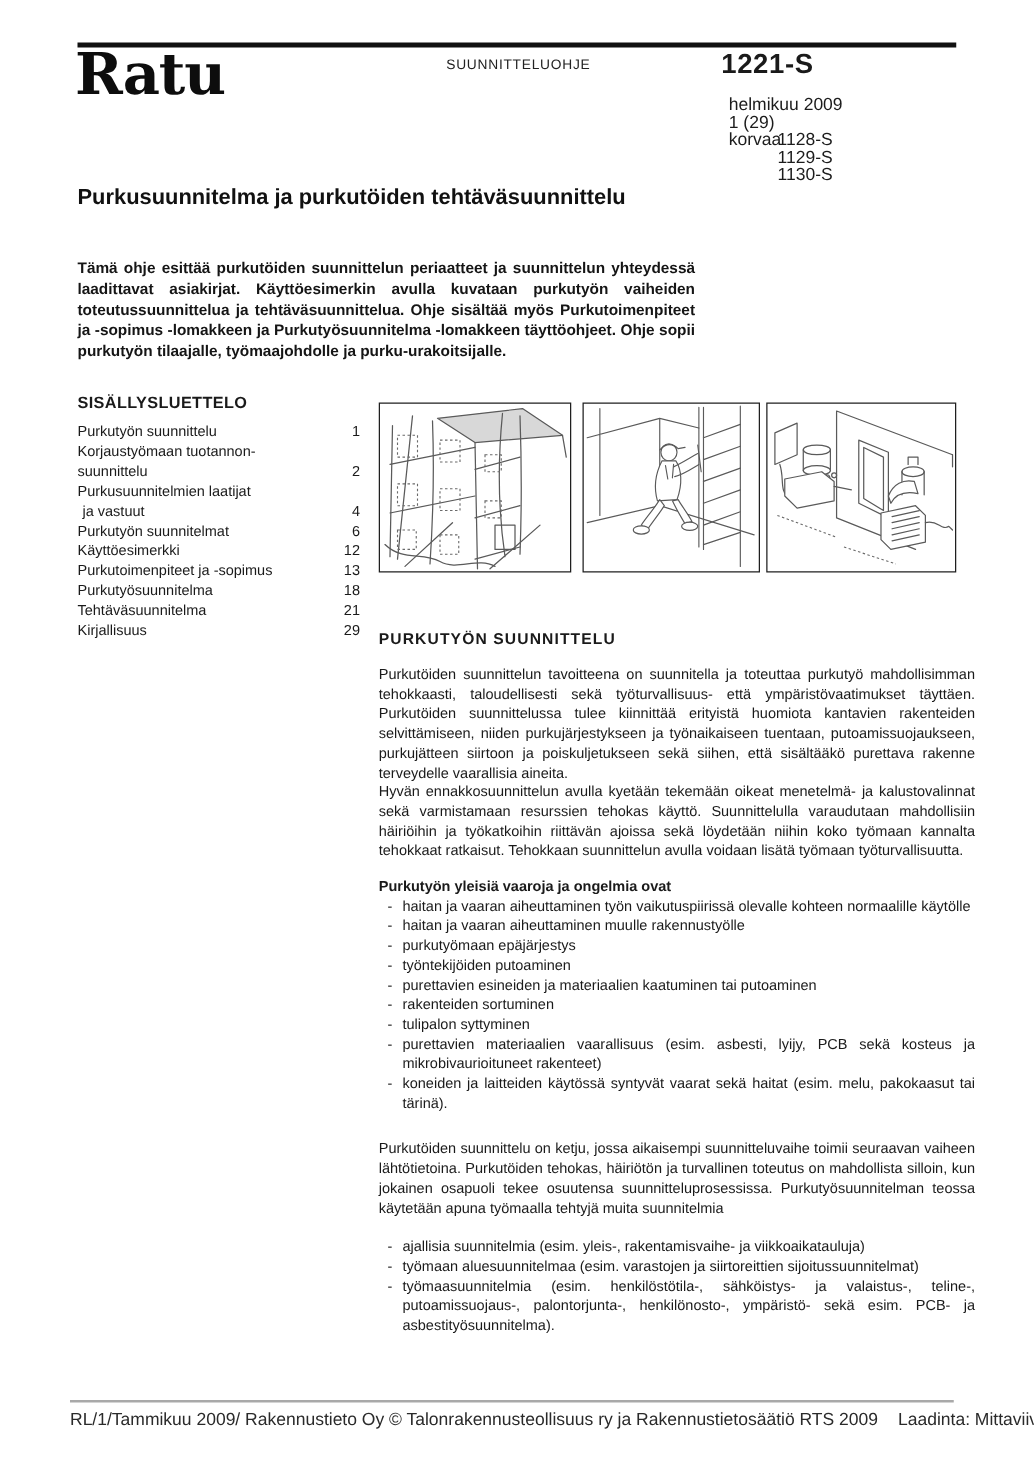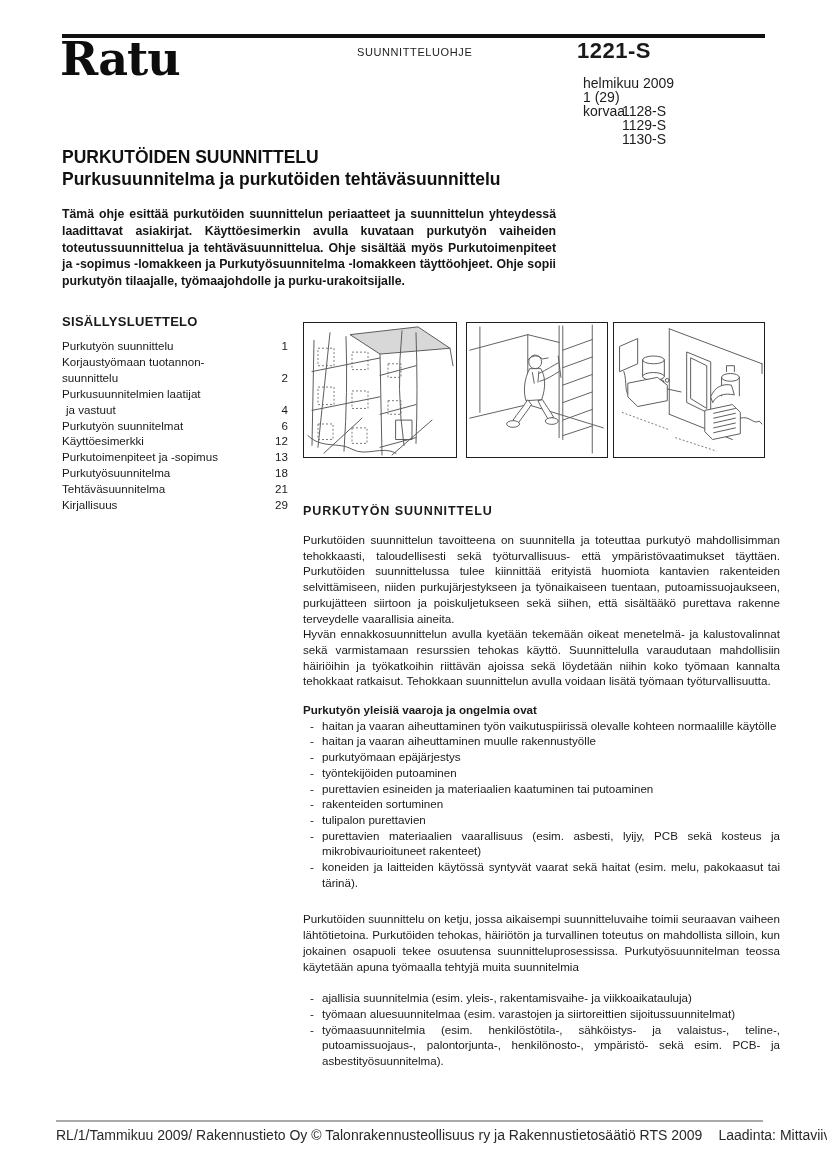--- a/index.html
+++ b/index.html
@@ -72,21 +72,20 @@
     <span></span>
     <span>1129-S</span>
   </div>
   <div class="korvaa-row">
     <span></span>
     <span>1130-S</span>
   </div>
 </div>
 
 <div class="abs title-block">
-  <div>PURKUTÖIDEN SUUNNITTELU</div>
   <div>Purkusuunnitelma ja purkutöiden tehtäväsuunnittelu</div>
 </div>
 
 <div class="abs intro">Tämä ohje esittää purkutöiden suunnittelun periaatteet ja suunnittelun yhteydessä laadittavat asiakirjat. Käyttöesimerkin avulla kuvataan purkutyön vaiheiden toteutussuunnittelua ja tehtäväsuunnittelua. Ohje sisältää myös Purkutoimenpiteet ja -sopimus -lomakkeen ja Purkutyösuunnitelma -lomakkeen täyttöohjeet. Ohje sopii purkutyön tilaajalle, työmaajohdolle ja purku-urakoitsijalle.</div>
 
 <div class="abs toc">
   <div class="toc-heading">SISÄLLYSLUETTELO</div>
   <div class="toc-row">
       <span class="toc-label">Purkutyön suunnittelu</span>
       <span class="toc-page">1</span>
@@ -217,21 +216,21 @@
     <li>
         <span class="dash">-</span>
         <span class="li-text">purettavien esineiden ja materiaalien kaatuminen tai putoaminen</span>
       </li>
     <li>
         <span class="dash">-</span>
         <span class="li-text">rakenteiden sortuminen</span>
       </li>
     <li>
         <span class="dash">-</span>
-        <span class="li-text">tulipalon purettavien</span>
+        <span class="li-text">tulipalon syttyminen</span>
       </li>
     <li>
         <span class="dash">-</span>
         <span class="li-text">purettavien materiaalien vaarallisuus (esim. asbesti, lyijy, PCB sekä kosteus ja mikrobivaurioituneet rakenteet)</span>
       </li>
     <li>
         <span class="dash">-</span>
         <span class="li-text">koneiden ja laitteiden käytössä syntyvät vaarat sekä haitat (esim. melu, pakokaasut tai tärinä).</span>
       </li>
   </ul>

